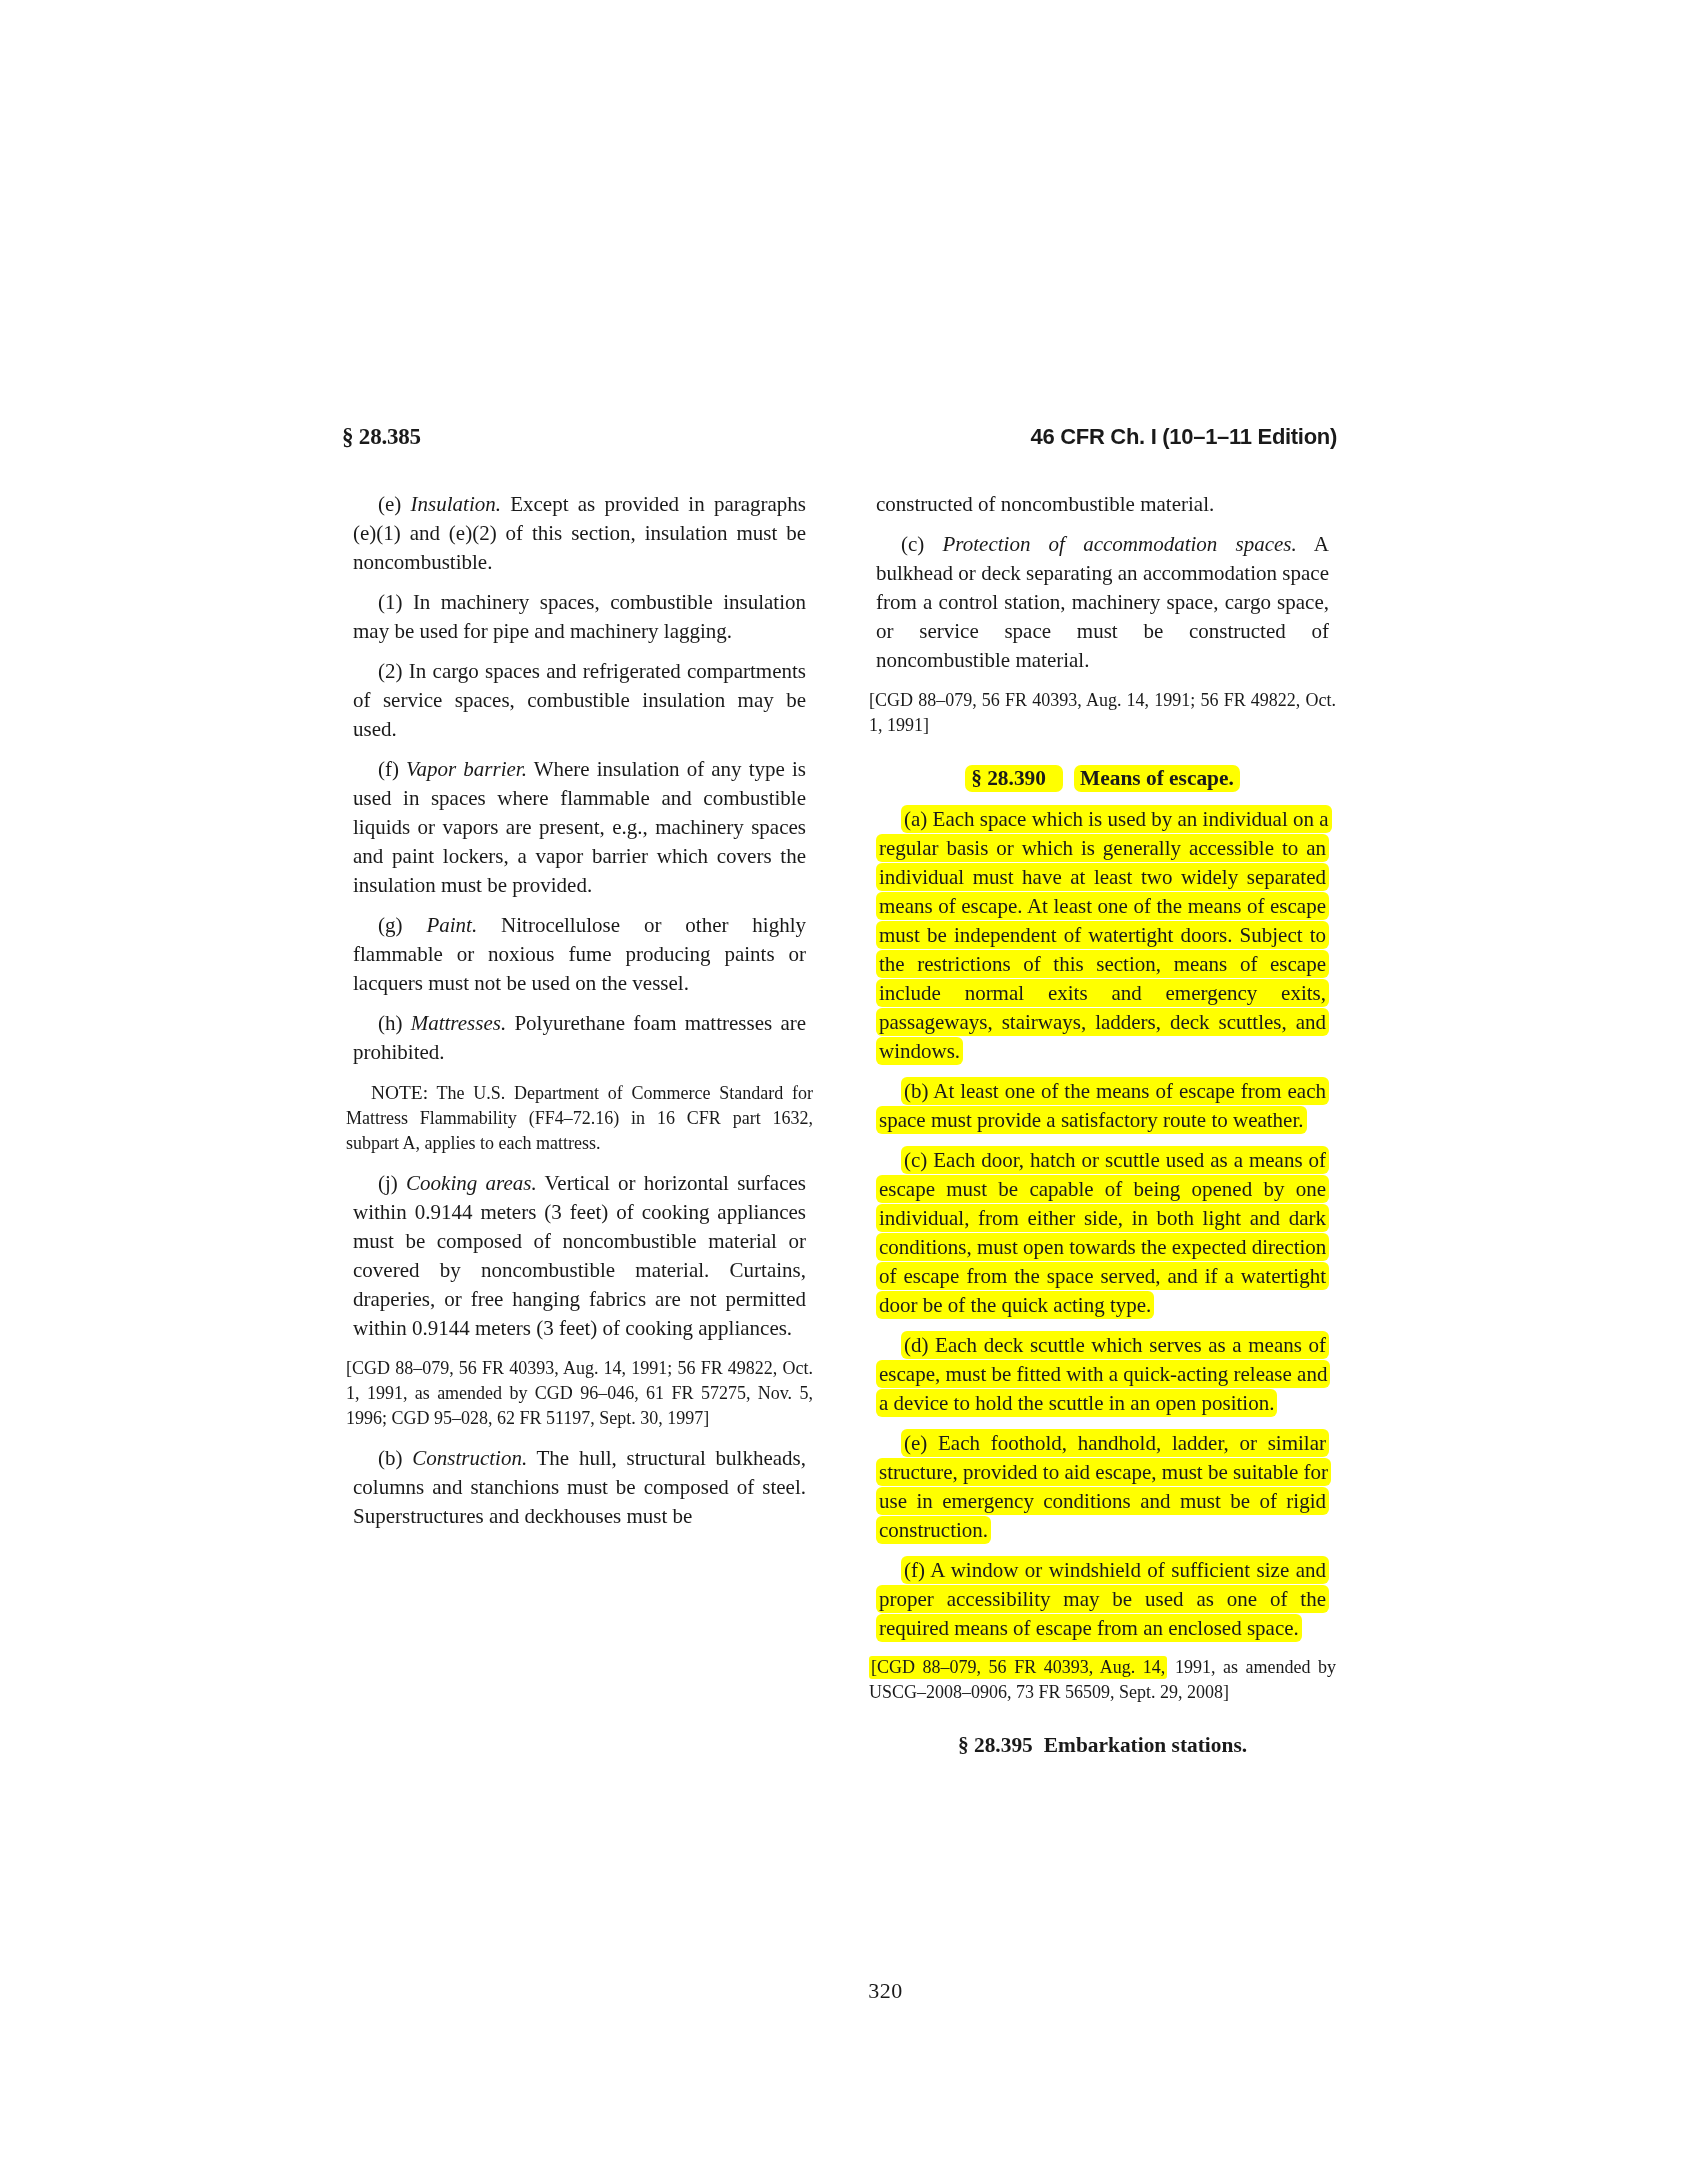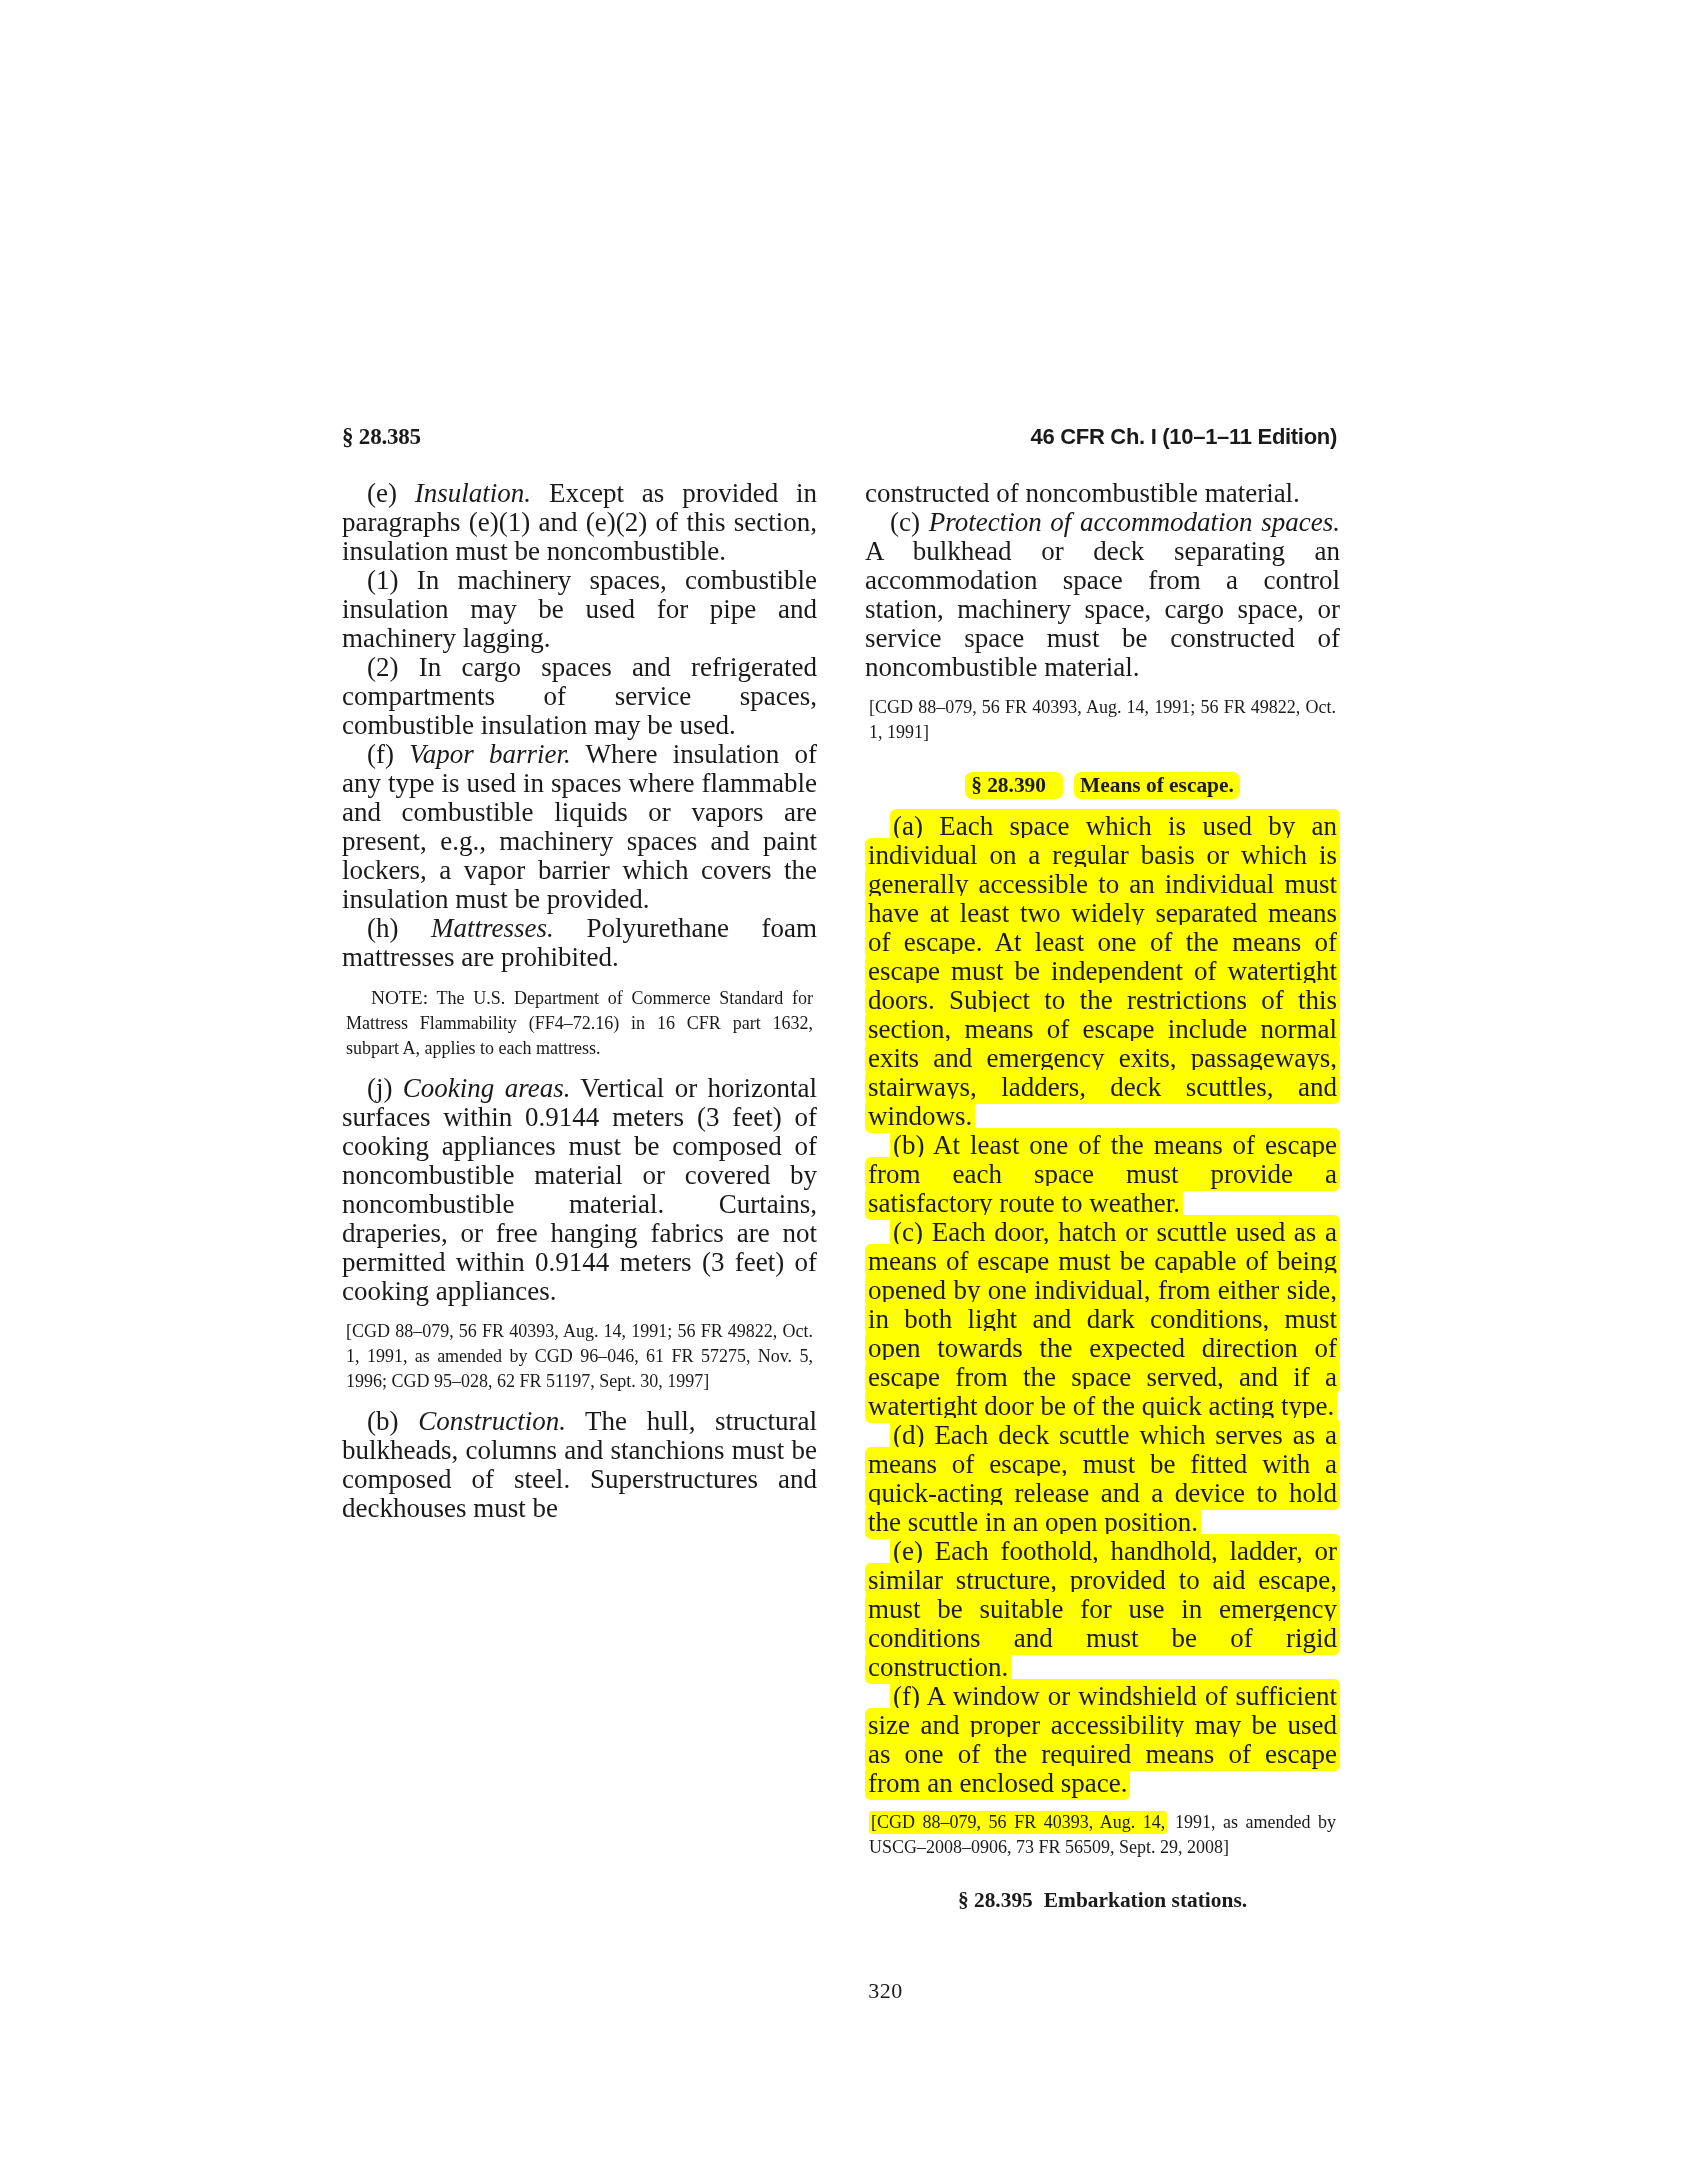--- a/index.html
+++ b/index.html
@@ -55,22 +55,22 @@
     display: flex;
     gap: 48px;
   }
   .col {
     width: 475px;
     position: relative;
   }
 
   
   p {
-    margin: 0;
-    font-size: 27px;
+    margin: 11px;
+    font-size: 21px;
     line-height: 29px;
     text-align: justify;
     text-justify: inter-word;
     hyphens: none;
     -webkit-hyphens: none;
   }
   p.ind { text-indent: 25px; }
   p.flush { text-indent: 0; }
 
   i, .ital { font-style: italic; }
@@ -151,20 +151,21 @@
     <div class="col">
 
       <p class="ind"><span>(e)</span> <i>Insulation.</i> <span>Except as provided in paragraphs (e)(1) and (e)(2) of this section, insulation must be noncombustible.</span></p>
 
       <p class="ind"><span>(1)</span> <span>In machinery spaces, combustible insulation may be used for pipe and machinery lagging.</span></p>
 
       <p class="ind"><span>(2)</span> <span>In cargo spaces and refrigerated compartments of service spaces, combustible insulation may be used.</span></p>
 
       <p class="ind"><span>(f)</span> <i>Vapor barrier.</i> <span>Where insulation of any type is used in spaces where flammable and combustible liquids or vapors are present, e.g., machinery spaces and paint lockers, a vapor barrier which covers the insulation must be provided.</span></p>
 
+      <p class="ind"><span>(g)</span> <i>Paint.</i> <span>Nitrocellulose or other highly flammable or noxious fume producing paints or lacquers must not be used on the vessel.</span></p>
 
       <p class="ind"><span>(h)</span> <i>Mattresses.</i> <span>Polyurethane foam mattresses are prohibited.</span></p>
 
       <p class="note gap-before gap-after"><span class="sc">NOTE:</span> <span>The U.S. Department of Commerce Standard for Mattress Flammability (FF4–72.16) in 16 CFR part 1632, subpart A, applies to each mattress.</span></p>
 
 
       <p class="ind"><span>(j)</span> <i>Cooking areas.</i> <span>Vertical or horizontal surfaces within 0.9144 meters (3 feet) of cooking appliances must be composed of noncombustible material or covered by noncombustible material. Curtains, draperies, or free hanging fabrics are not permitted within 0.9144 meters (3 feet) of cooking appliances.</span></p>
 
       <p class="cite gap-before gap-after">[CGD 88–079, 56 FR 40393, Aug. 14, 1991; 56 FR 49822, Oct. 1, 1991, as amended by CGD 96–046, 61 FR 57275, Nov. 5, 1996; CGD 95–028, 62 FR 51197, Sept. 30, 1997]</p>
 

